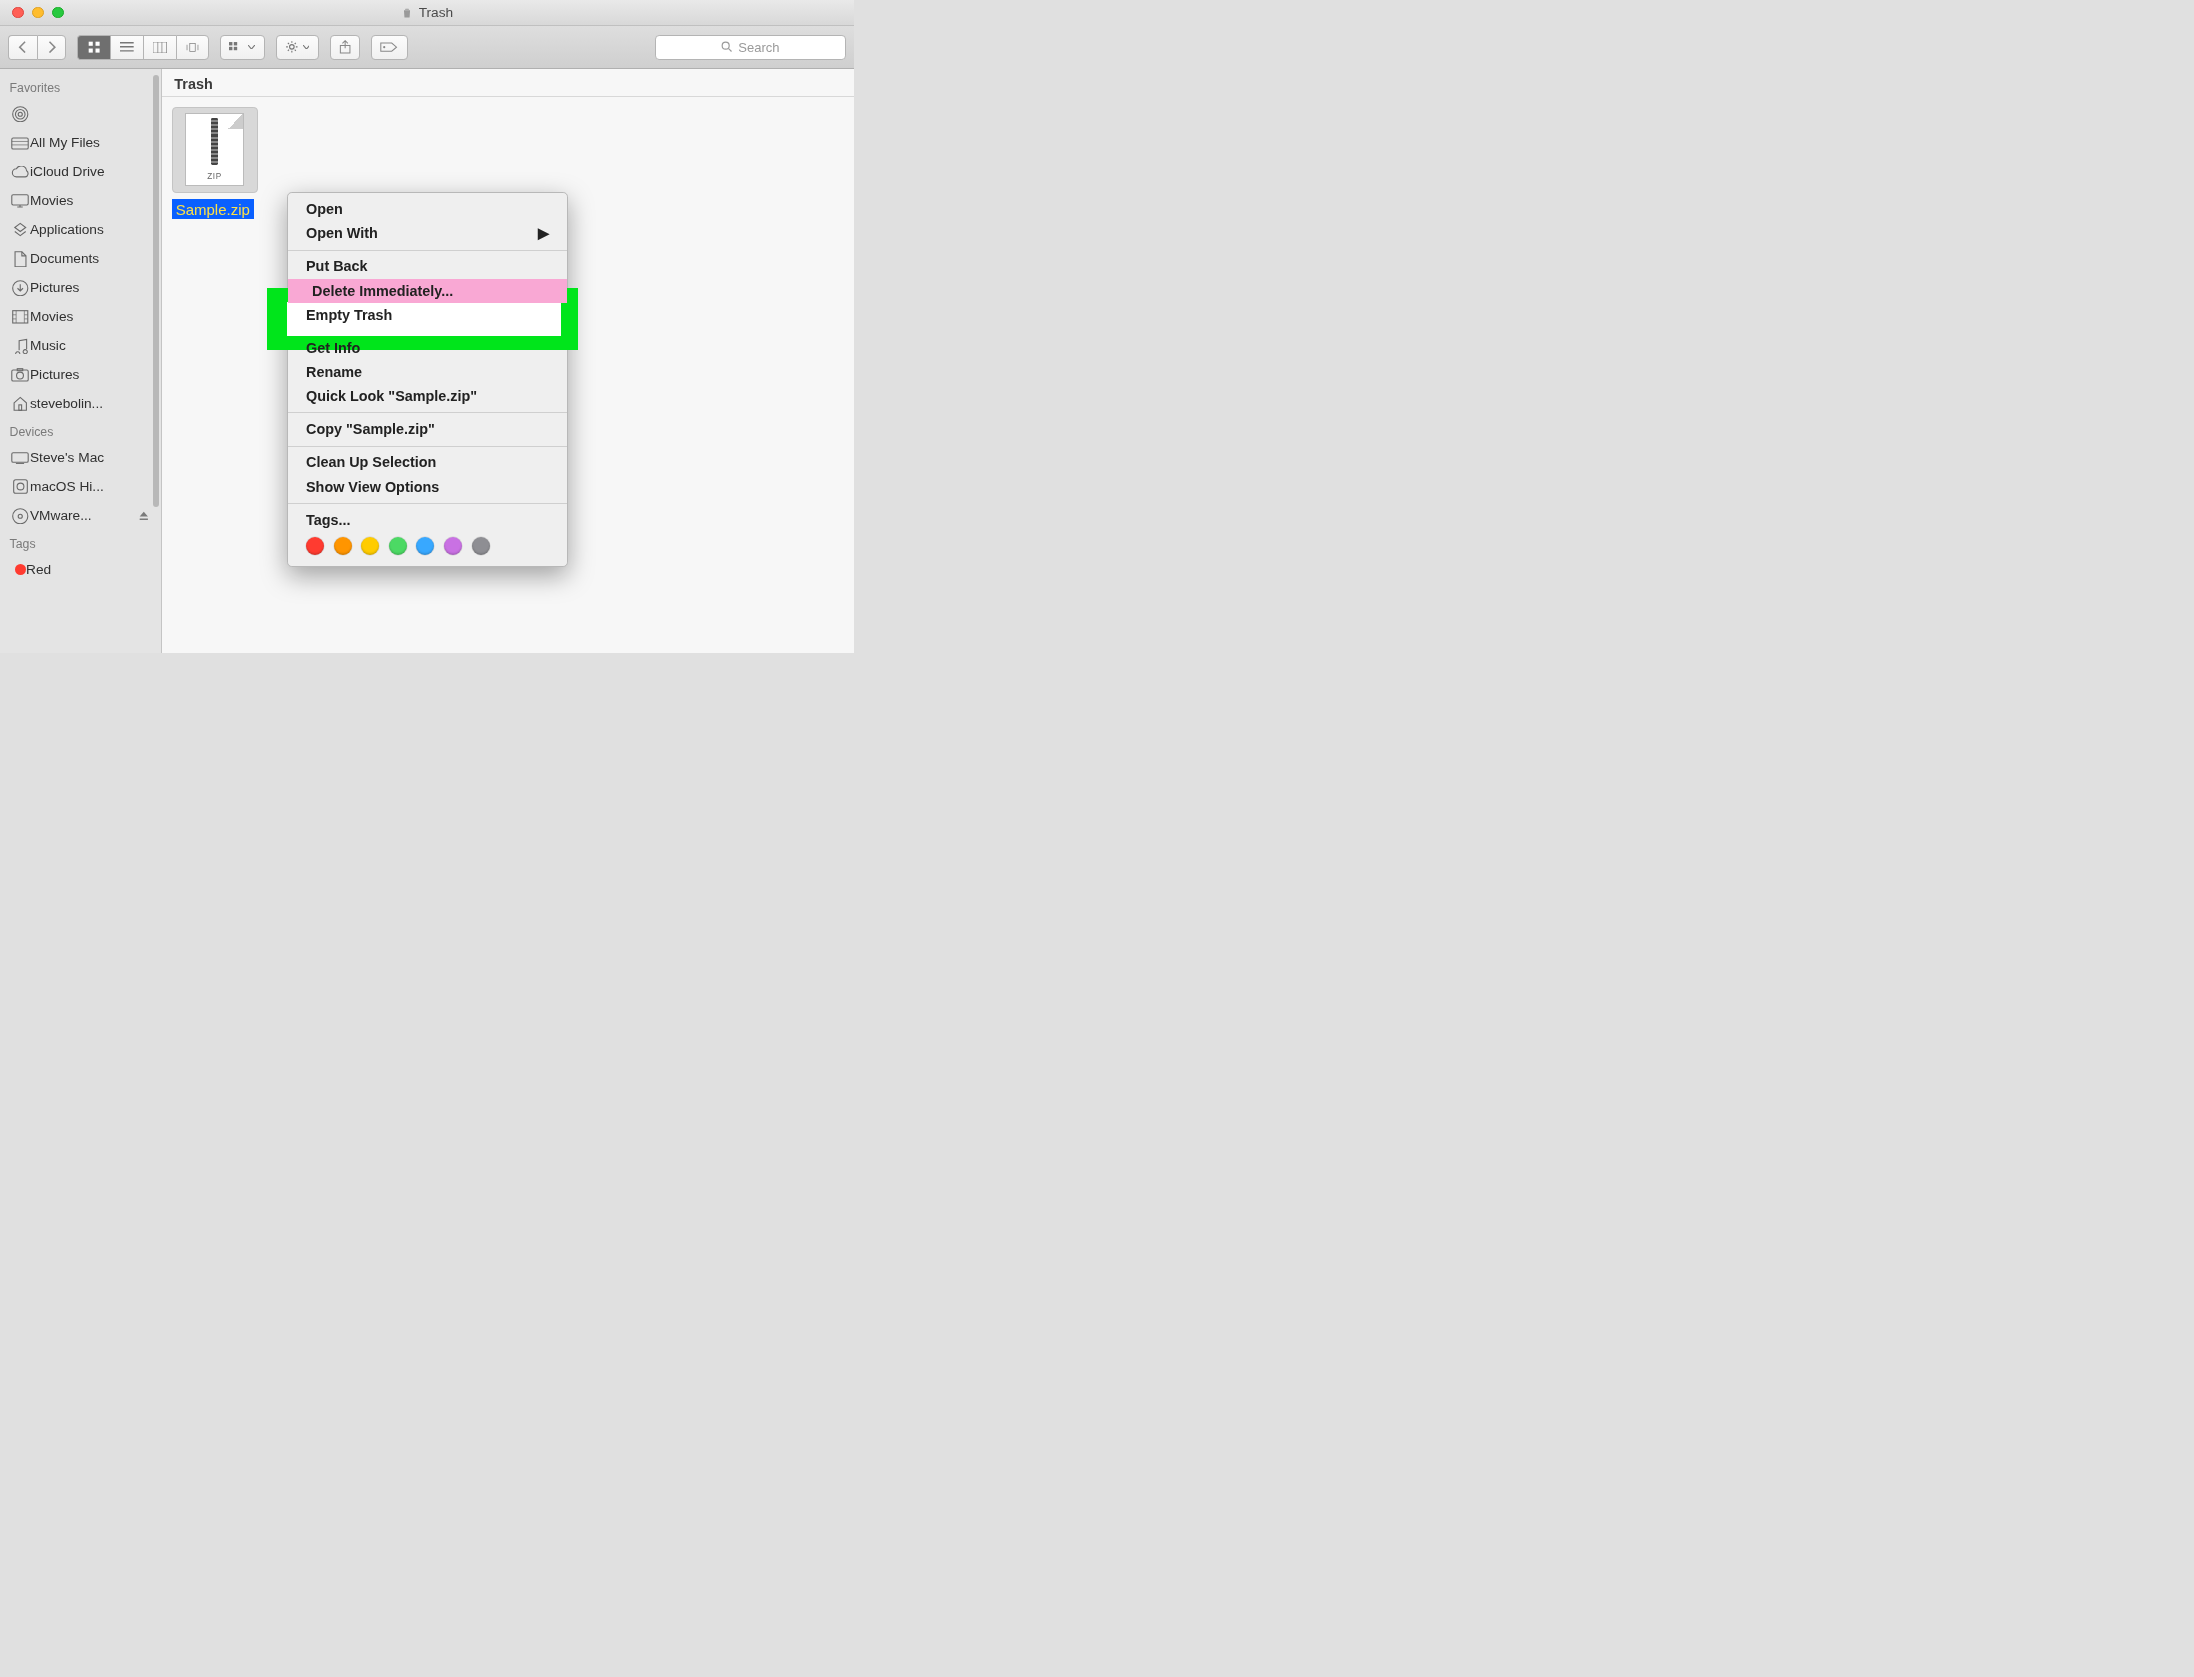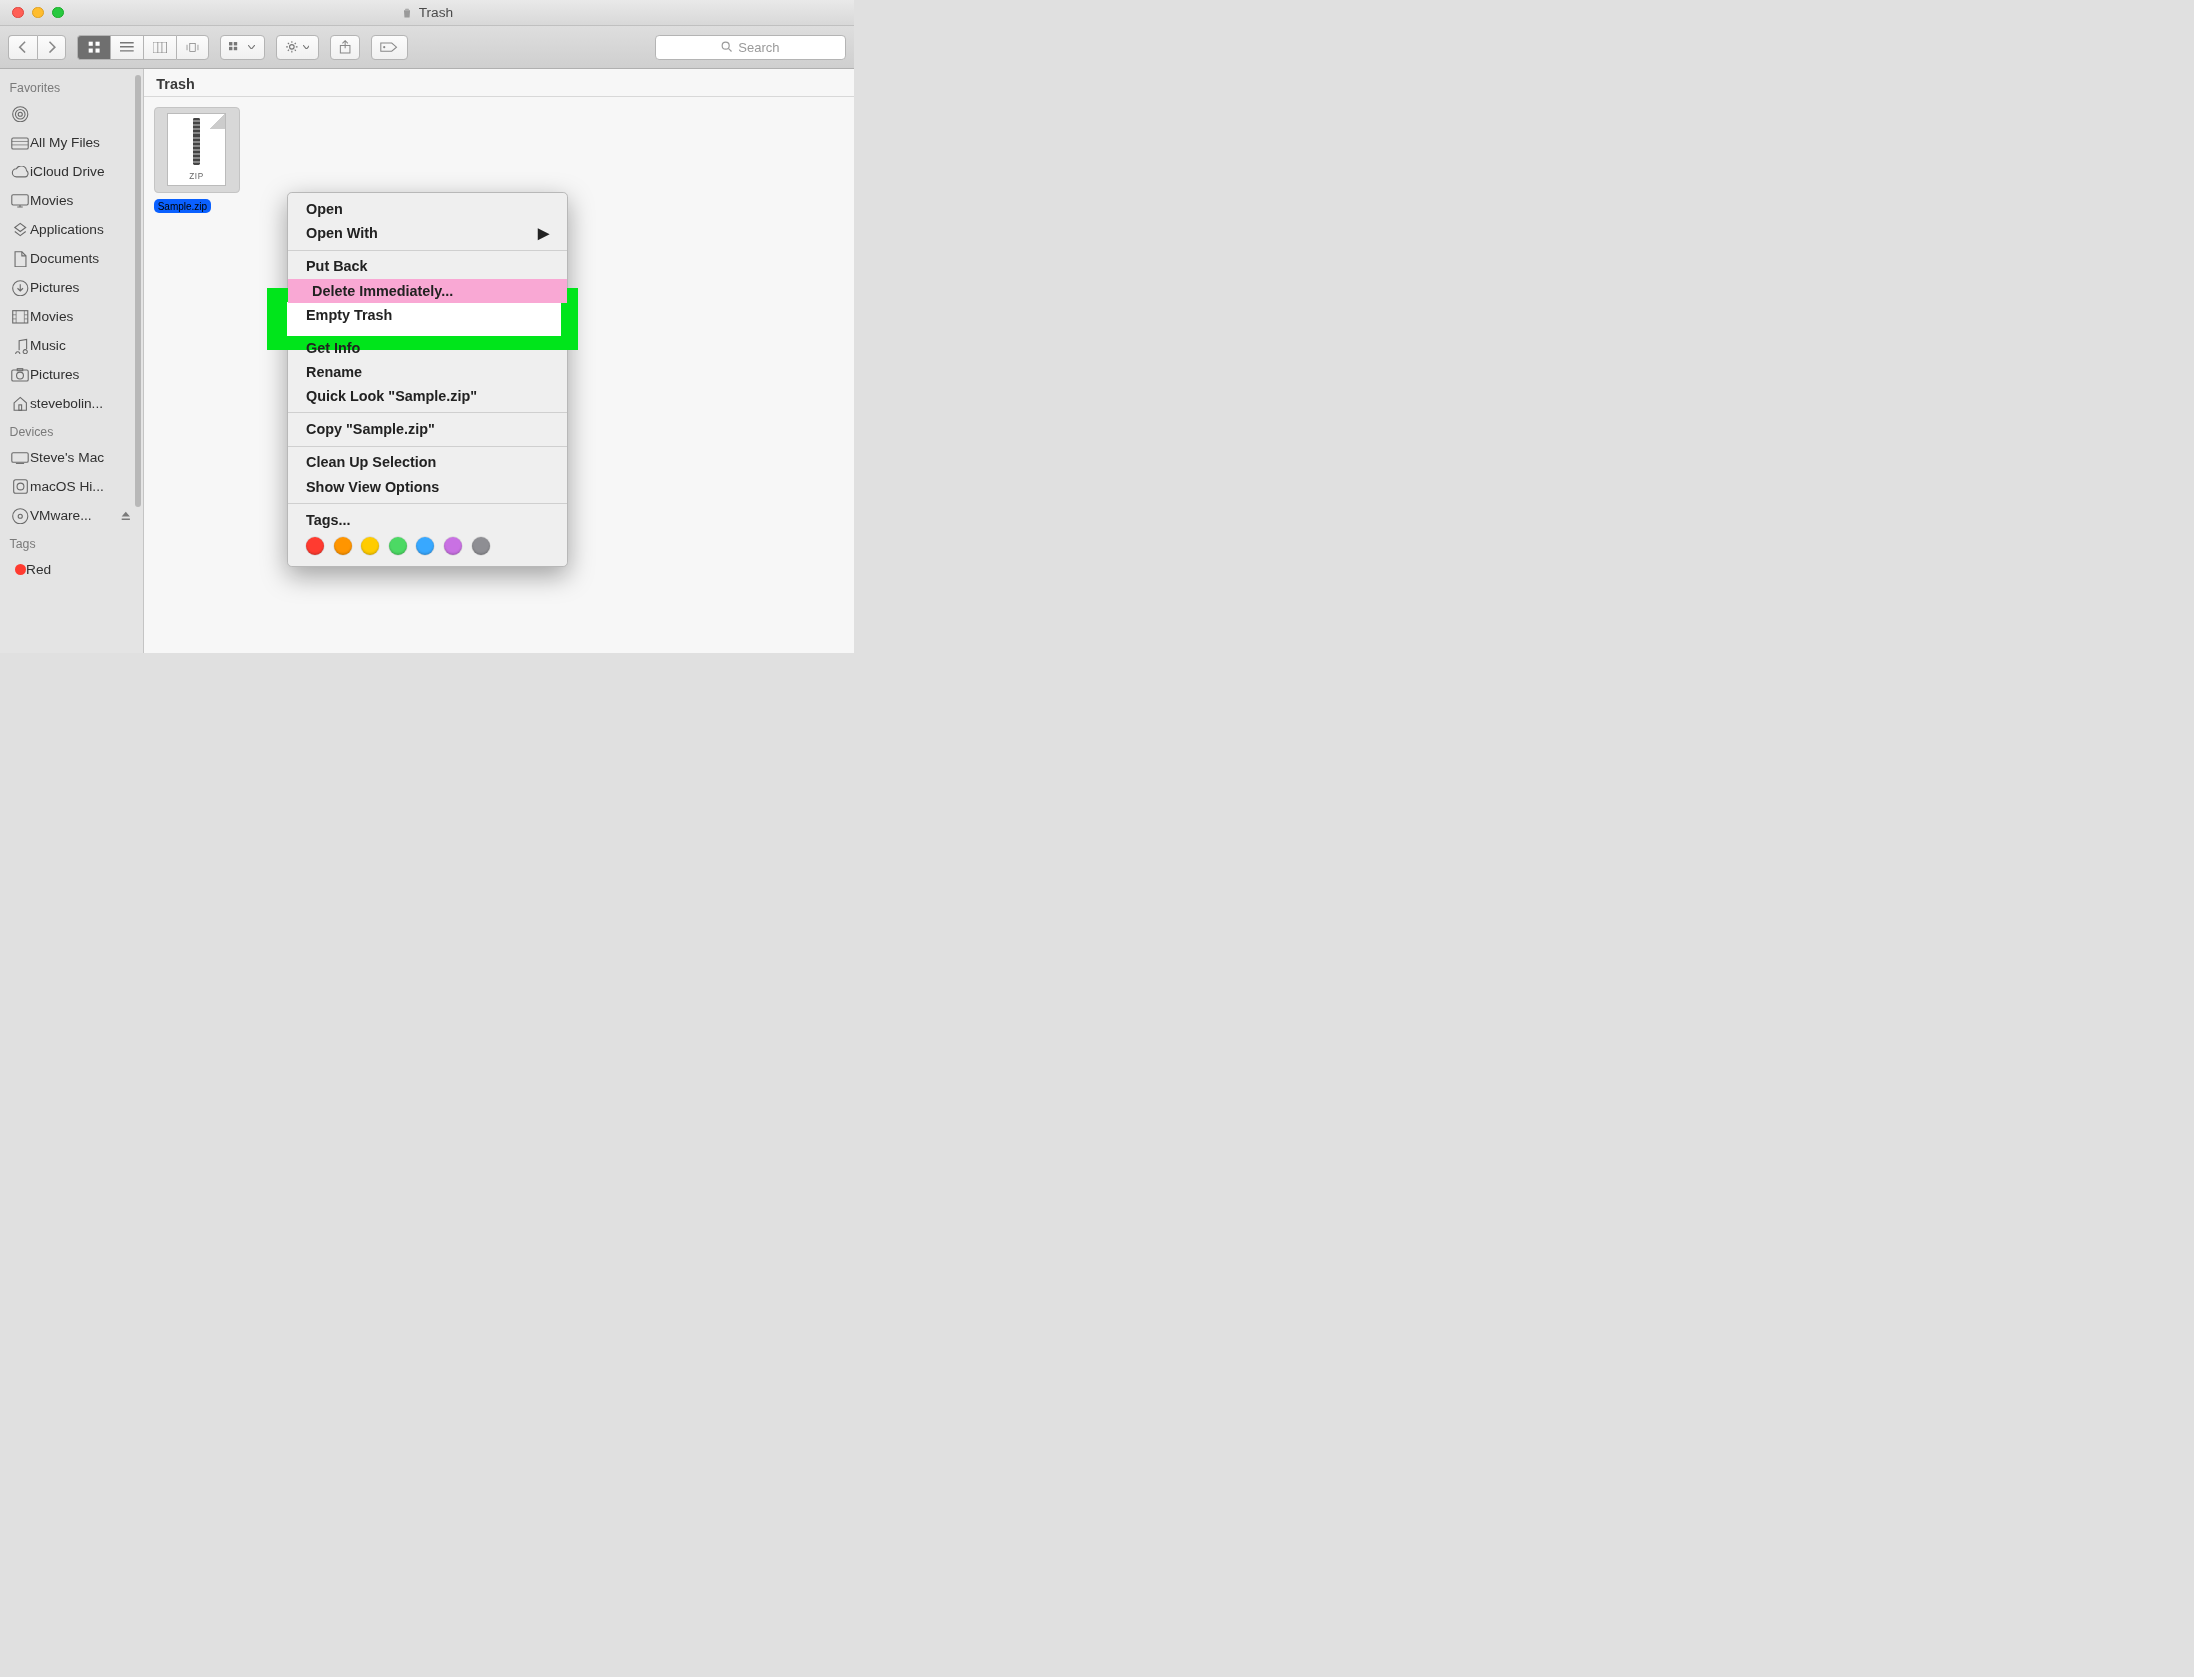--- a/index.html
+++ b/index.html
@@ -26,39 +26,39 @@
 .view-group .tb-btn { width: 33px; border-right: none; }
 .view-group .tb-btn:first-child { border-radius: 4.1px 0 0 4.1px; }
 .view-group .tb-btn:last-child { border-radius: 0 4.1px 4.1px 0; border-right: 0.7px solid #b4b4b4; }
 .view-group .tb-btn.active { background: #6f6f6f; color: #fff; }
 .single-btn { border-radius: 4.1px; padding: 0 8.2px; gap: 4.1px; }
 .spacer { flex: 1; }
 .search-box { width: 191px; height: 25px; background: #fff; border: 0.7px solid #b4b4b4; border-radius: 4.1px; display: flex; align-items: center; justify-content: center; gap: 5.5px; color: #9a9a9a; font-size: 13px; }
 
 
 .content { display: flex; height: calc(100% - 69px); }
-.sidebar { width: 144px; background: #e4e4e4; border-right: 0.7px solid #c4c4c4; padding: 5.5px 0 5.5px 6.9px; overflow: hidden; position: relative; }
+.sidebar { width: 162px; background: #e4e4e4; border-right: 0.7px solid #c4c4c4; padding: 5.5px 0 5.5px 6.9px; overflow: hidden; position: relative; }
 .scrollbar-fake { position: absolute; right: 2.1px; top: 5.5px; width: 6.2px; height: 432px; background: #b8b8b8; border-radius: 3.4px; }
 .sb-heading { color: #7a7a7a; font-size: 12.3px; margin: 6.9px 0 4.1px 2.7px; }
 .sb-item { display: flex; align-items: center; gap: 0; height: 29px; color: #303030; font-size: 13.7px; cursor: default; padding-left: 4.1px; }
 .sb-item .ic { width: 19px; height: 16.5px; color: #6a6a6a; display: flex; align-items: center; justify-content: center; }
 .eject { margin-left: auto; margin-right: 12.3px; color: #7a7a7a; }
 .tag-dot-sb { width: 11px; height: 11px; border-radius: 50%; margin-left: 4.1px; }
 
 
 .main { flex: 1; background: #f7f7f7; display: flex; flex-direction: column; position: relative; }
 .path-header { padding: 6.9px 12.3px 4.1px; color: #3a3a3a; font-size: 14.4px; font-weight: 600; border-bottom: 0.7px solid #d8d8d8; }
 .icon-area { padding: 9.6px; display: flex; }
 .file-item { width: 89px; display: flex; flex-direction: column; align-items: flex-start; }
 .file-icon-wrap { width: 86px; height: 86px; background: #d8d8d8; border: 1.4px solid #c4c4c4; border-radius: 4.1px; display: flex; align-items: center; justify-content: center; }
 .zip-doc { width: 59px; height: 73px; background: #fff; border: 0.7px solid #bbb; position: relative; display: flex; flex-direction: column; align-items: center; justify-content: flex-end; }
 .zip-doc::before { content:""; position:absolute; top:0; right:0; width:15px; height:15px; background: linear-gradient(135deg, #fff 50%, #ccc 50%); }
 .zipper { width: 6.9px; height: 47px; background: repeating-linear-gradient(#444 0 2.1px, #888 2.1px 4.1px); margin-bottom: 5.5px; border-radius: 1.4px; position:absolute; top:4.1px; }
 .zip-label { font-size: 8.2px; color: #666; letter-spacing: 0.7px; margin-bottom: 4.1px; }
-.file-name { margin-top: 6.9px; background: #0a60ff; color: #000000; font-size: 10px; padding: 1.4px 4.1px; border-radius: 5px; }
+.file-name { margin-top: 6.9px; background: #0a60ff; color: #fde047; font-size: 15px; padding: 1.4px 4.1px; border-radius: 0; }
 
 
 .context-menu { position: absolute; left: 287px; top: 192px; width: 281px; background: #efefef; border: 0.7px solid #b8b8b8; border-radius: 4.8px; box-shadow: 0 8.2px 26px rgba(0,0,0,0.35); padding: 4.1px 0; font-size: 14.4px; color: #222; }
 .cm-item { padding: 4.1px 18px; display: flex; align-items: center; justify-content: space-between; cursor: default; position: relative; z-index: 2; font-weight: bold; }
 .cm-item.hl-white { background: #f9a8d4; padding-left: 24px; }
 .cm-sep { height: 0.7px; background: #cfcfcf; margin: 4.1px 0; }
 .tags-row { display: flex; gap: 9.6px; padding: 5.5px 18px 6.9px; }
 .tag-dot { width: 18px; height: 18px; border-radius: 50%; box-shadow: inset 0 -1.4px 2.1px rgba(0,0,0,0.18), 0 0 0 0.7px rgba(0,0,0,0.1); }
 .highlight-box { position: absolute; left: 267px; top: 288px; width: 311px; height: 62px; background: #00e51b; z-index: 1; }
 .highlight-inner { position: absolute; left: 287px; top: 302px; width: 274px; height: 34px; background: #fff; z-index: 1; }

